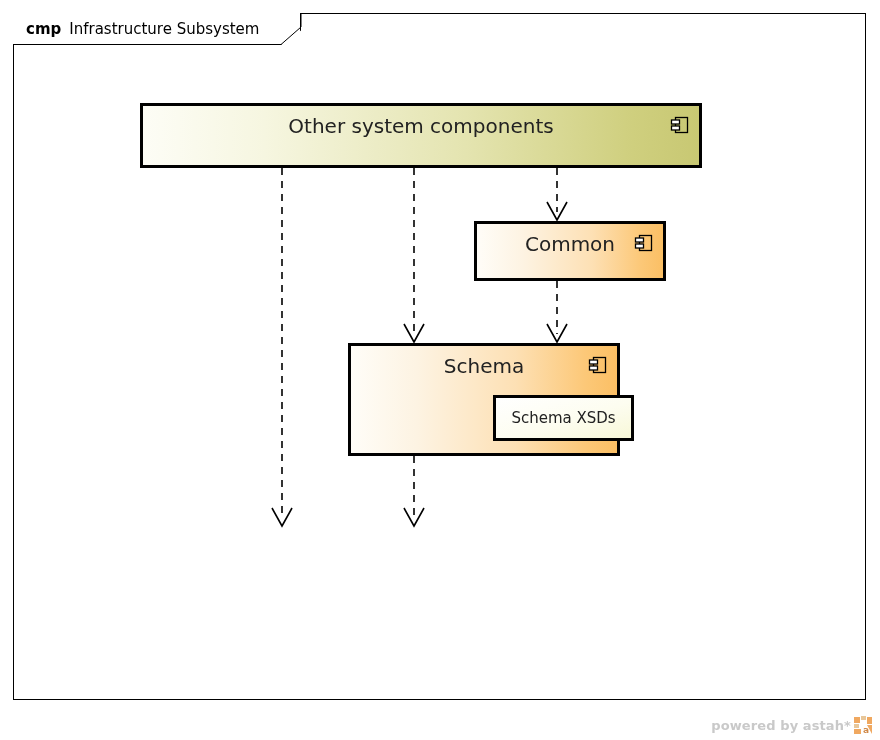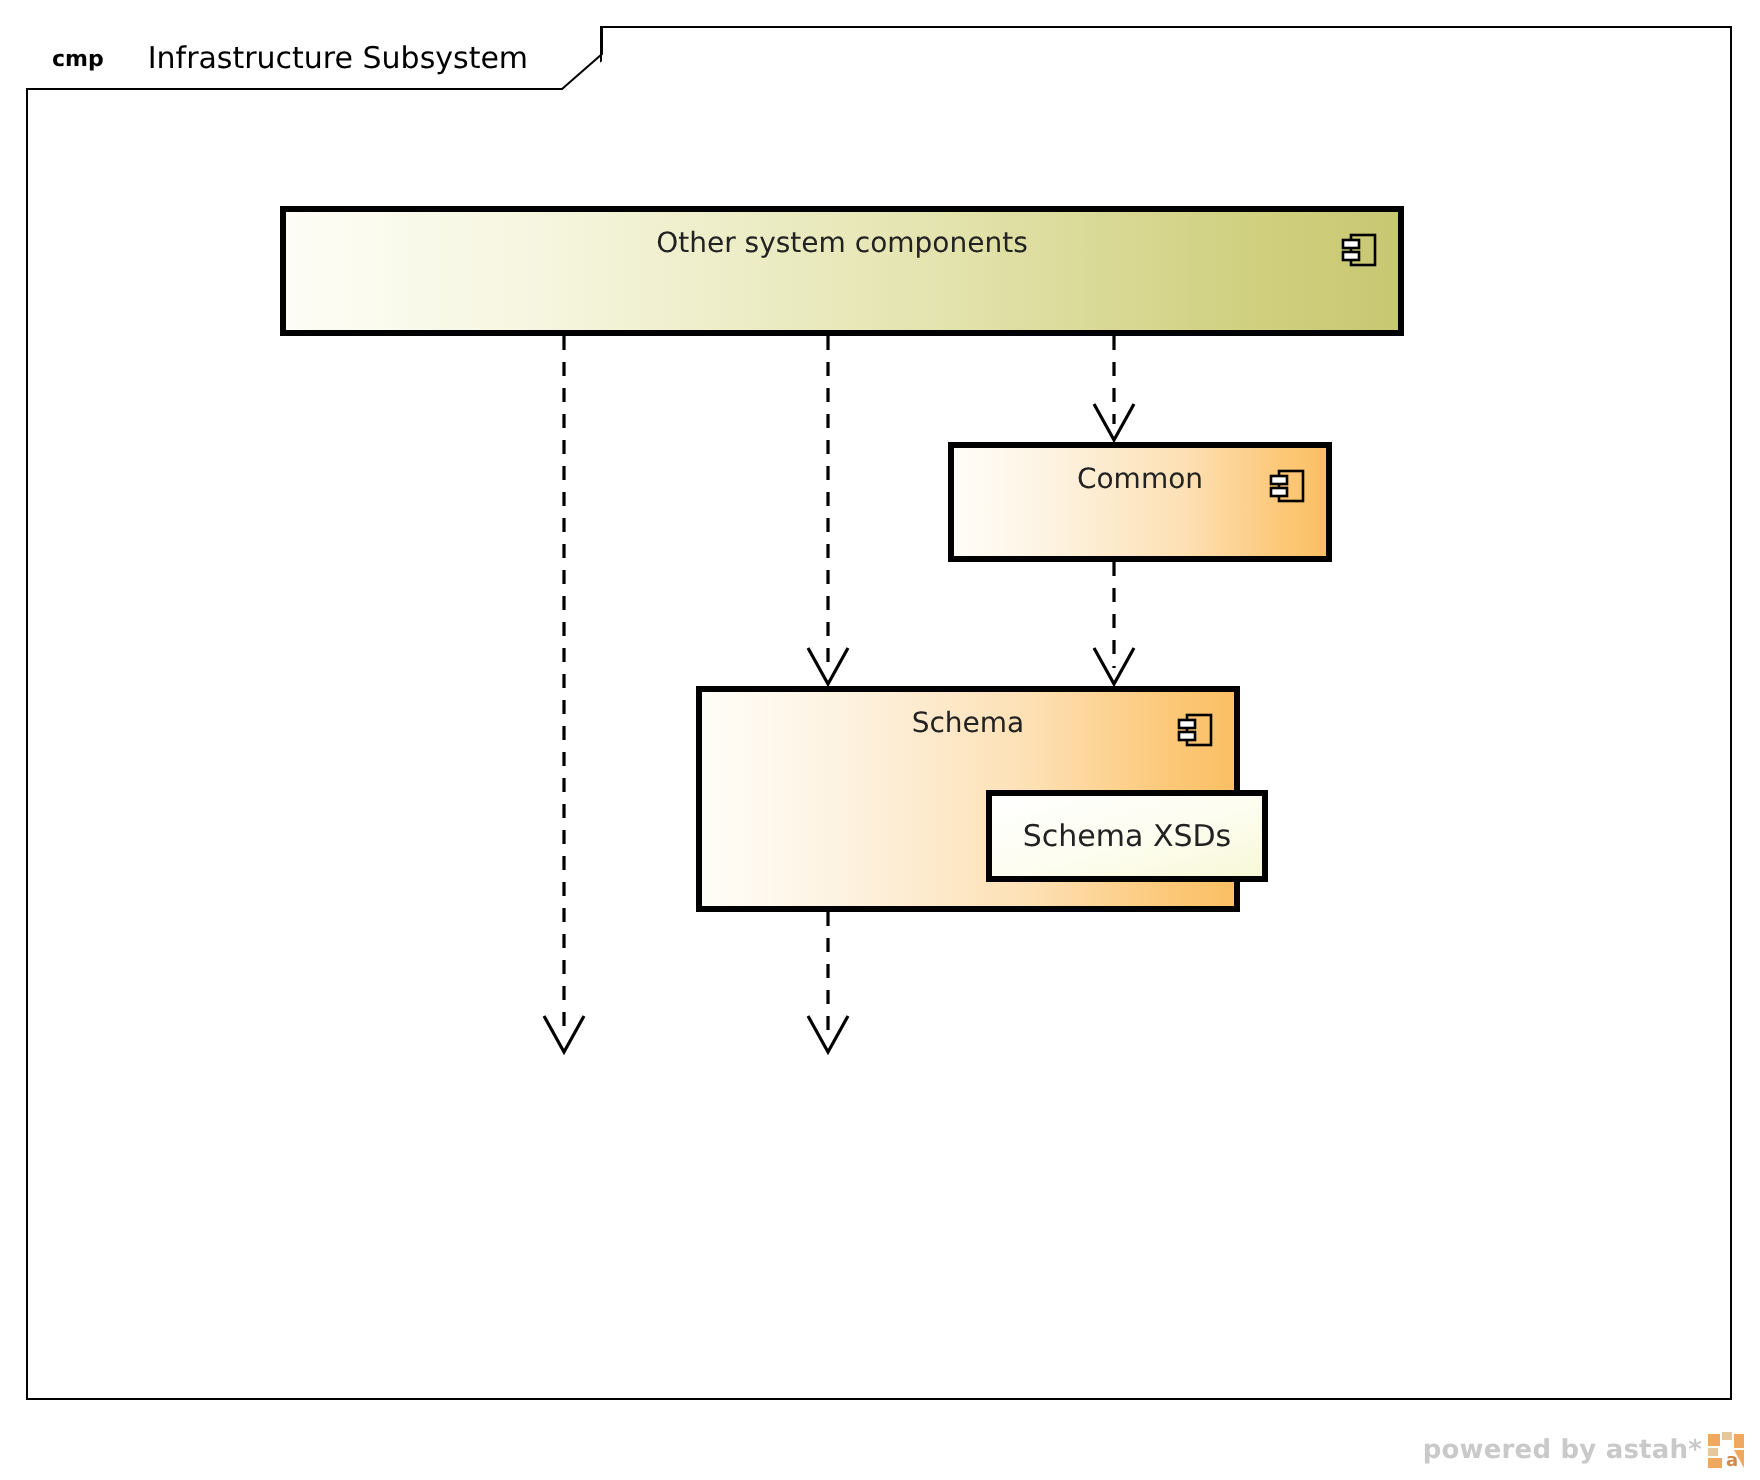--- a/index.html
+++ b/index.html
@@ -54,22 +54,22 @@
     display: flex;
     align-items: center;
     padding-left: 13px;
     box-sizing: border-box;
     font-size: 15px;
     color: #000000;
     white-space: nowrap;
   }
   .frame-kind {
     font-weight: bold;
-    margin-right: 22px;
-    font-size: 11px;
+    margin-right: 8px;
+    font-size: 15px;
   }
   .frame-title {
     font-weight: normal;
     font-size: 15px;
   }
   
   .frame-tab-svg {
     position: absolute;
     left: 13px;
     top: 13px;
@@ -84,21 +84,21 @@
     position: absolute;
     border: 3px solid #000000;
     box-sizing: border-box;
   }
   .component-label {
     position: absolute;
     left: 0;
     right: 0;
     top: 8px;
     text-align: center;
-    font-size: 14px;
+    font-size: 20px;
     color: #222222;
     white-space: nowrap;
     pointer-events: none;
   }
   .comp-icon {
     position: absolute;
     right: 9px;
     top: 9px;
     width: 20px;
     height: 20px;

